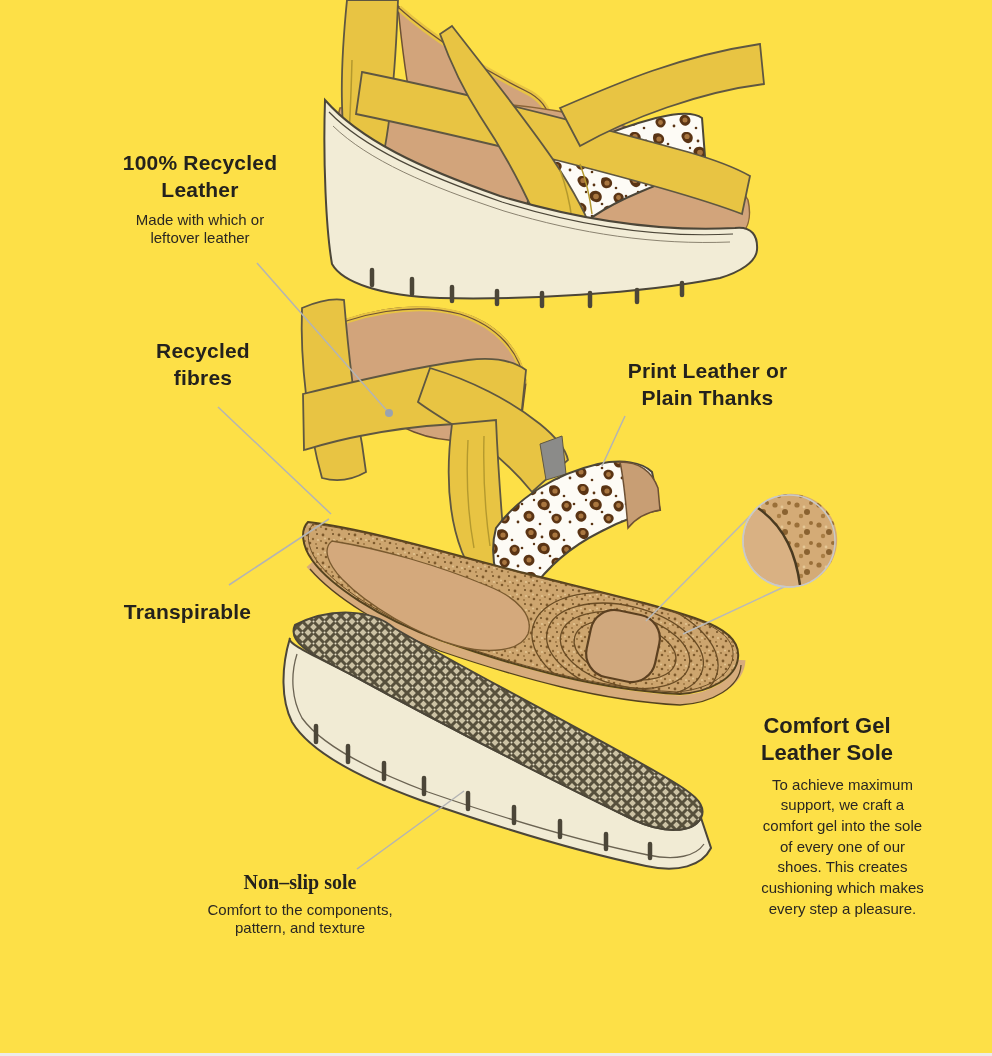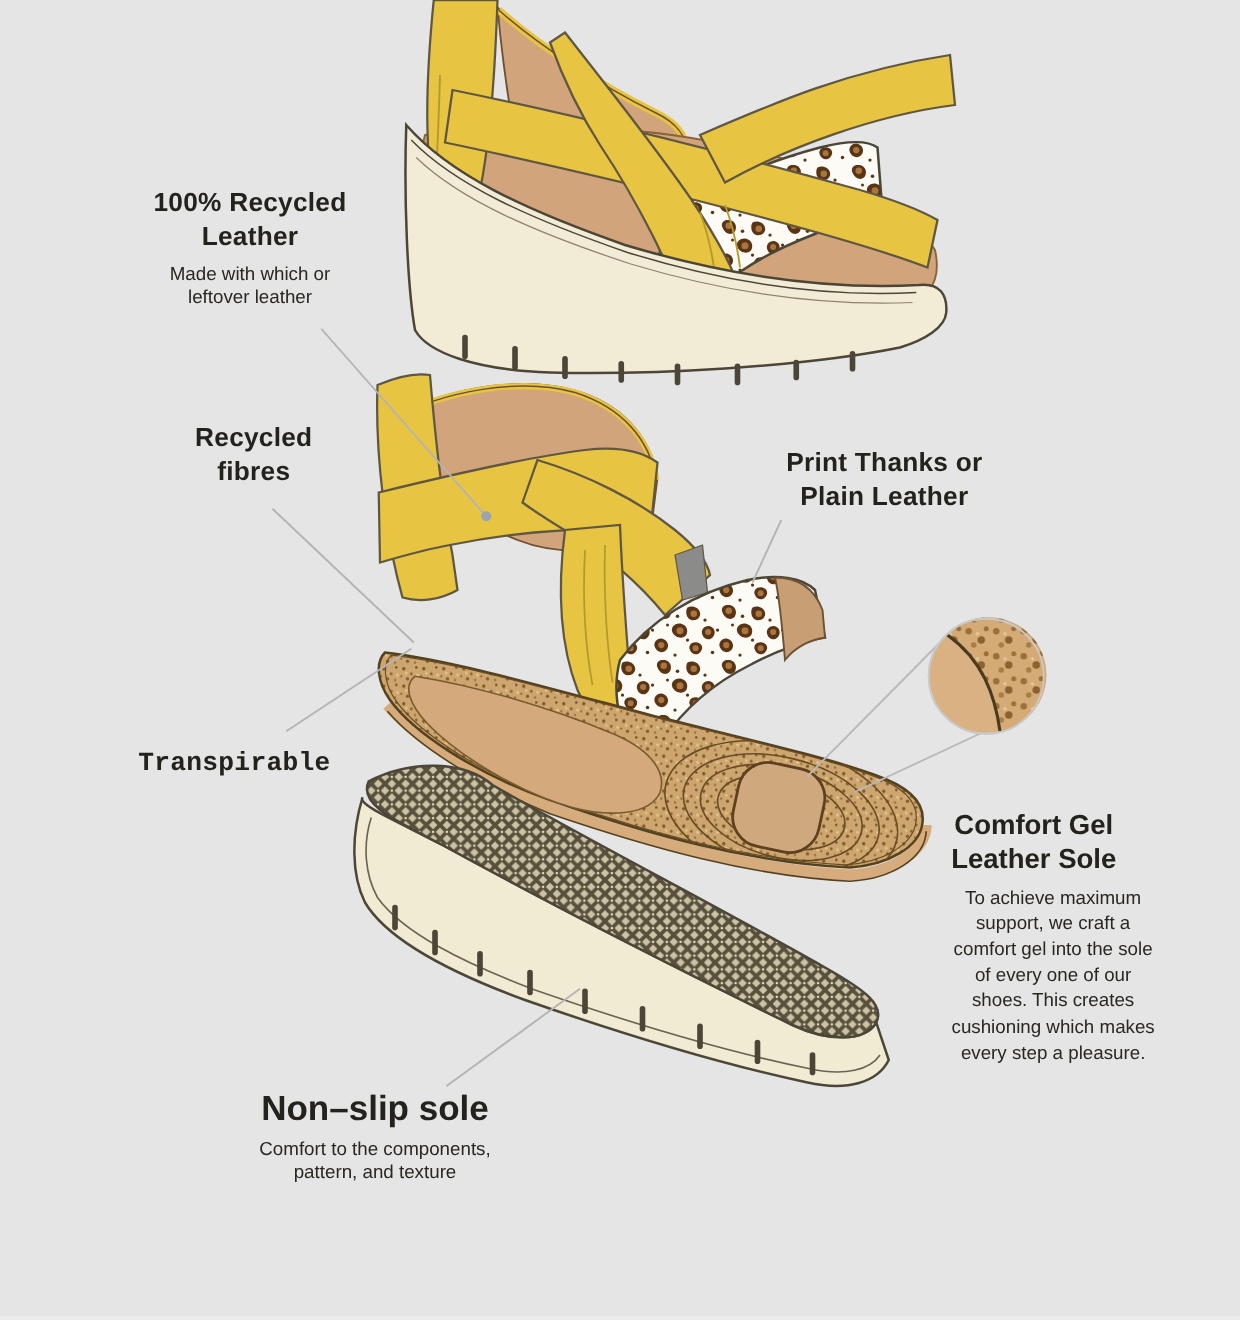--- a/index.html
+++ b/index.html
@@ -1,25 +1,25 @@
 <!DOCTYPE html>
 <html><head>
 <meta charset="utf-8">
 <style>
   html,body{margin:0;padding:0;background:#ffffff;}
   .stage{
-    position:relative;width:992px;height:1056px;background:#e5e5e5;
+    position:relative;width:992px;height:1056px;background:#fde047;
     font-family:"Liberation Sans","DejaVu Sans",sans-serif;overflow:hidden;
   }
   .stage svg{position:absolute;left:0;top:0;}
   .label{position:absolute;text-align:center;color:#24221d;}
   .lbl-title{font-weight:700;font-size:21px;line-height:1.28;letter-spacing:.2px;}
   .lbl-sub{font-size:15px;line-height:1.22;margin-top:7px;color:#2a2722;}
   .lbl-body{font-size:15px;line-height:1.38;margin-top:8px;color:#2a2722;margin-left:31px;}
-  .lbl-title-lg{font-weight:700;font-size:28px;line-height:1.2;}
+  .lbl-title-lg{font-weight:700;font-size:20px;line-height:1.2;font-family:Liberation Serif, serif;}
   .lbl-title-md{font-weight:700;font-size:22px;line-height:1.22;}
   .bottom-strip{position:absolute;left:0;bottom:0;width:100%;height:3px;background:#ececec;}
 </style>
 </head>
 <body>
 
 <div class="stage">
 
 <svg width="992" height="1056" viewBox="0 0 992 1056">
   <defs>
@@ -196,28 +196,28 @@
 <div class="label" style="left:110px;top:150px;width:180px;">
   <div class="lbl-title">100% Recycled Leather</div>
   <div class="lbl-sub">Made with which or leftover leather</div>
 </div>
 
 <div class="label" style="left:143px;top:338px;width:120px;">
   <div class="lbl-title">Recycled fibres</div>
 </div>
 
 <div class="label" style="left:620px;top:358px;width:175px;">
-  <div class="lbl-title">Print Thanks or Plain Leather</div>
-</div>
-
-<div class="label" style="left:100px;top:599px;width:175px;font-family:Liberation Mono, monospace;">
+  <div class="lbl-title">Print Leather or Plain Thanks</div>
+</div>
+
+<div class="label" style="left:100px;top:599px;width:175px;">
   <div class="lbl-title">Transpirable</div>
 </div>
 
-<div class="label" style="left:727px;top:647px;width:200px;">
+<div class="label" style="left:727px;top:713px;width:200px;">
   <div class="lbl-title-md">Comfort Gel Leather Sole</div>
   <div class="lbl-body">To achieve maximum support, we craft a comfort gel into the sole of every one of our shoes. This creates cushioning which makes every step a pleasure.</div>
 </div>
 
 <div class="label" style="left:200px;top:870px;width:200px;">
   <div class="lbl-title-lg">Non–slip sole</div>
   <div class="lbl-sub">Comfort to the components, pattern, and texture</div>
 </div>
 
 <div class="bottom-strip"></div>

